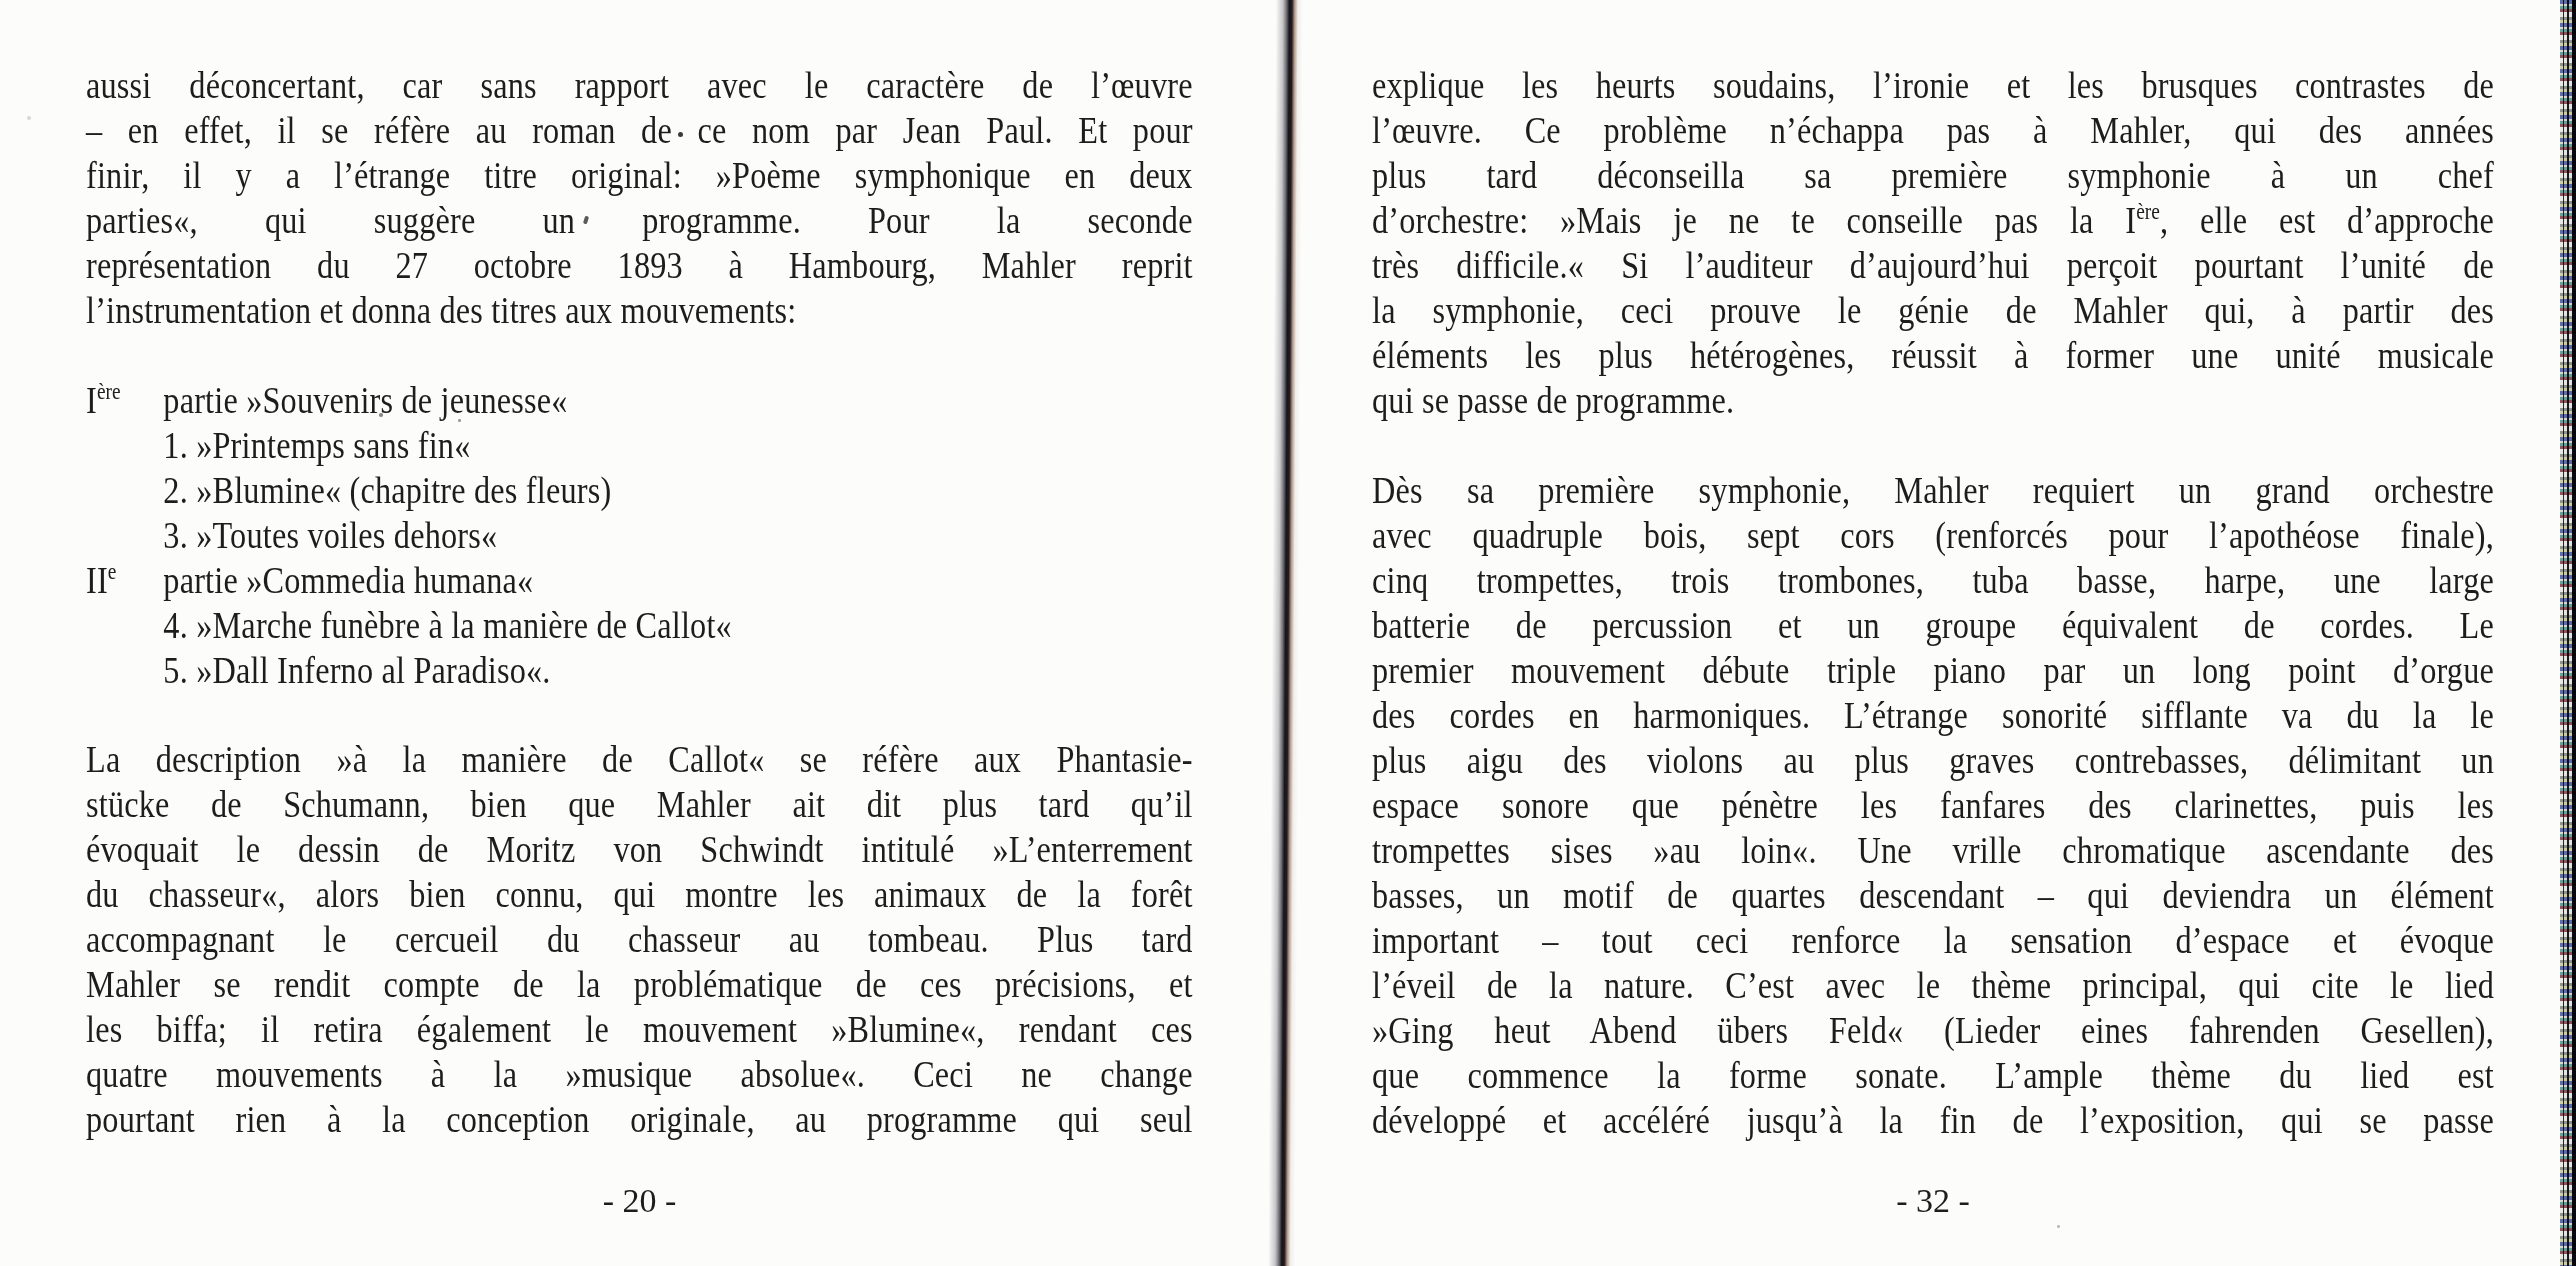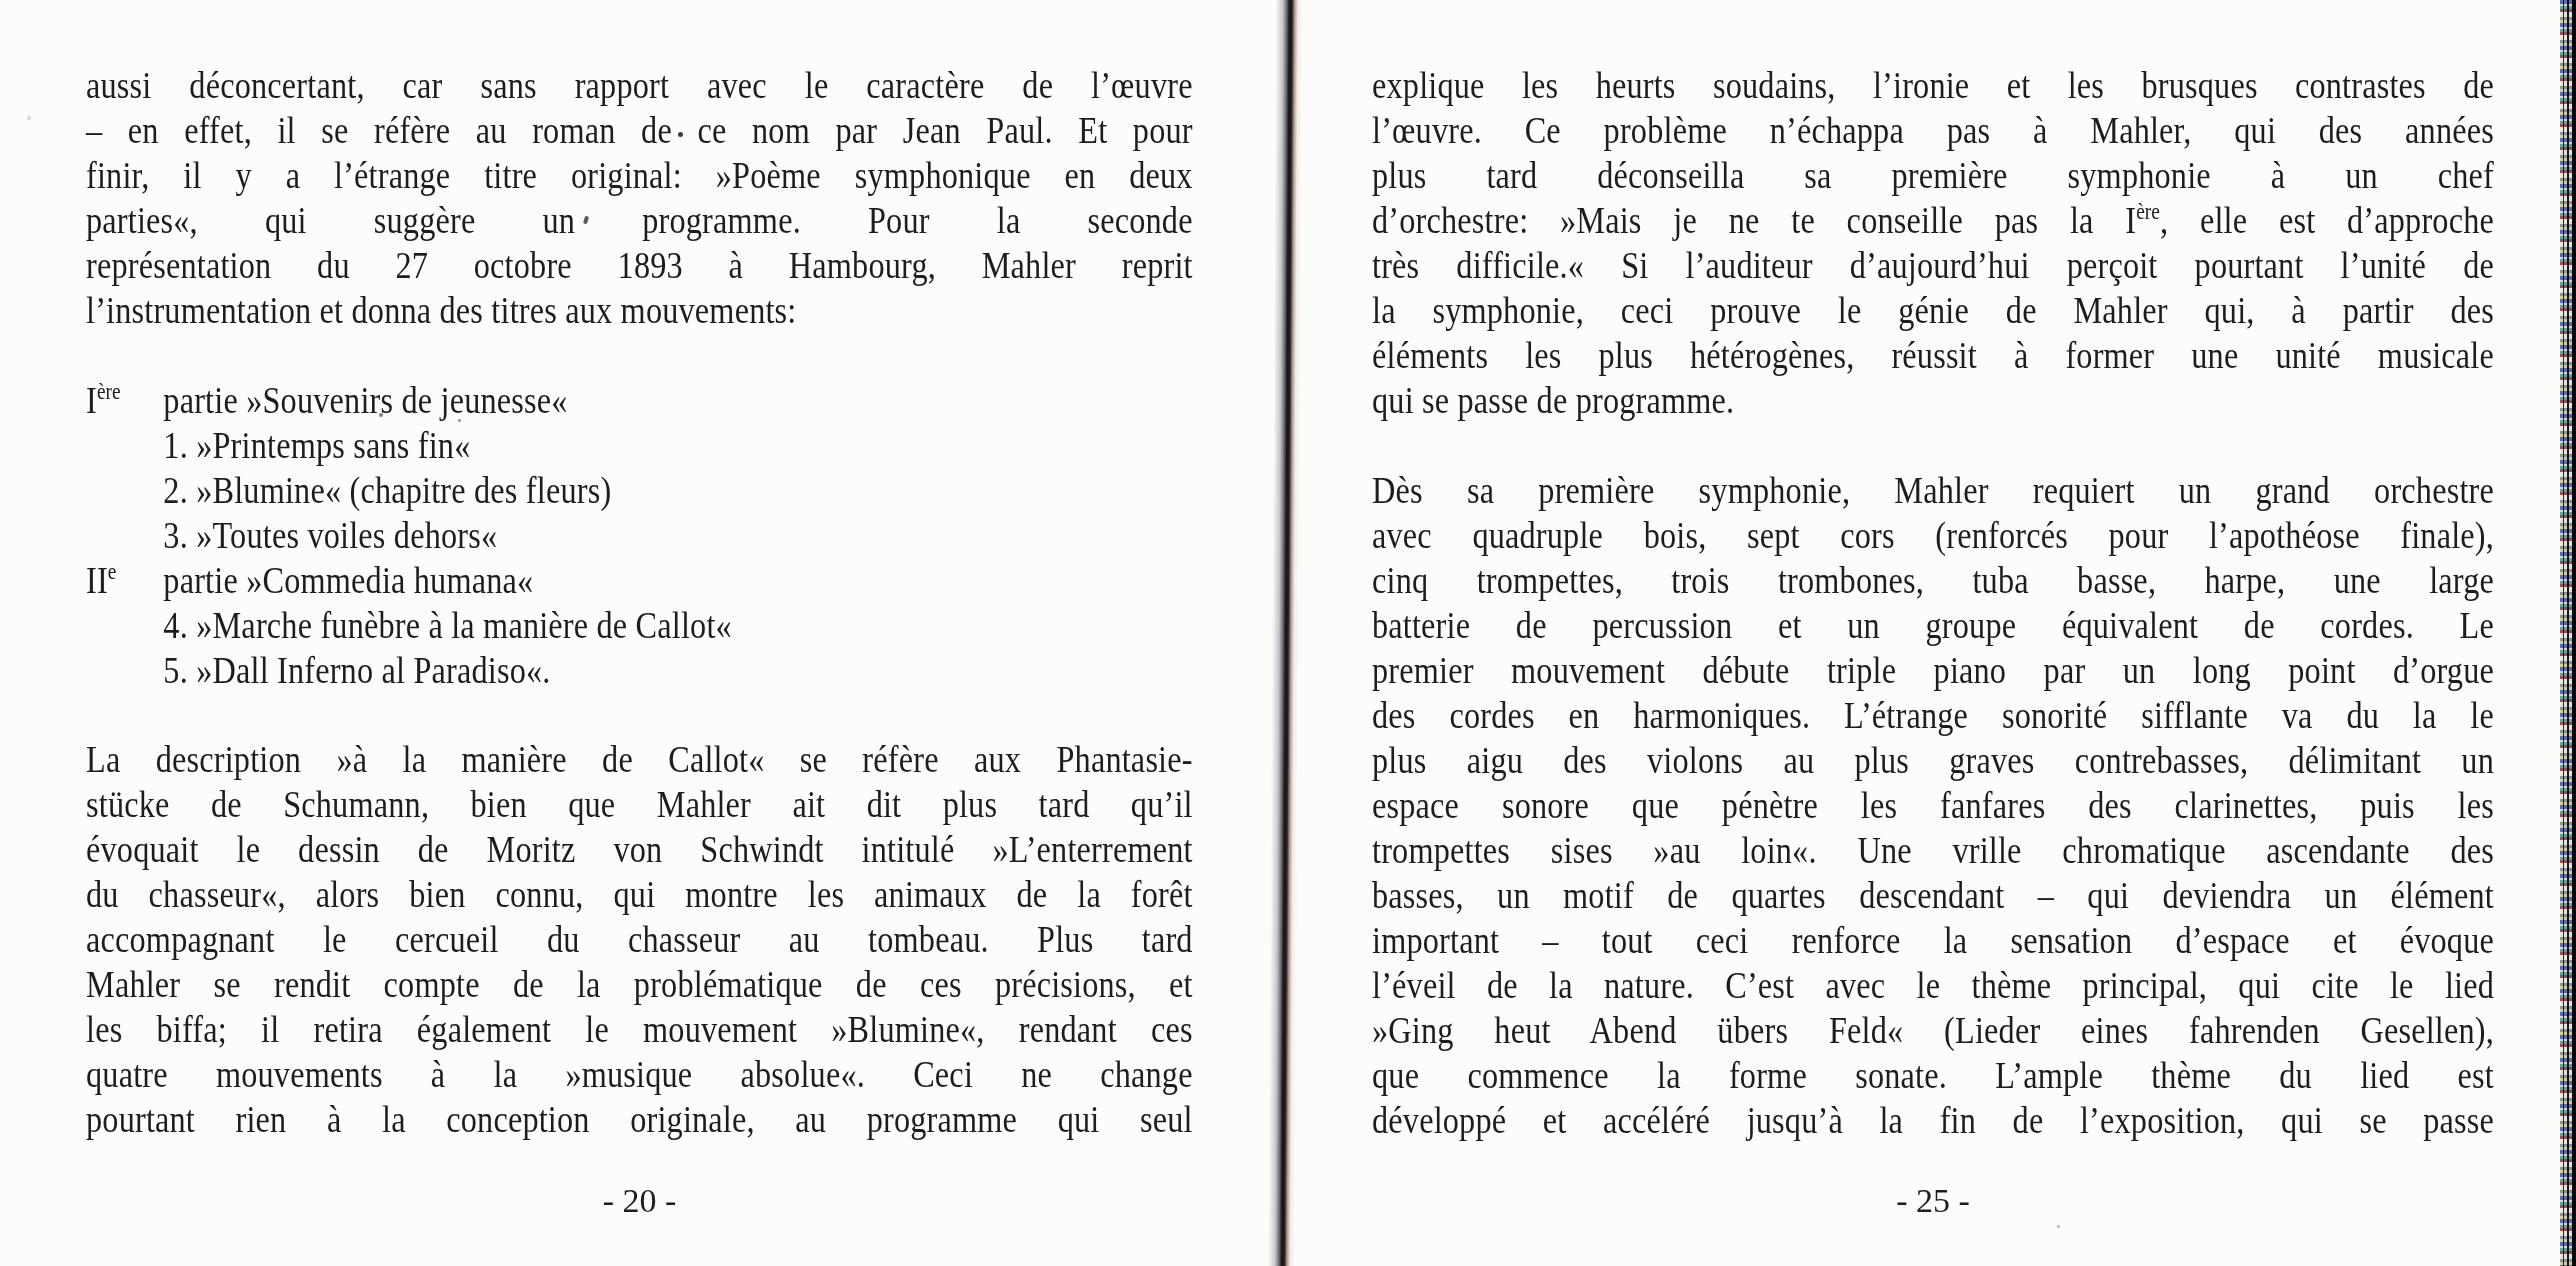--- a/index.html
+++ b/index.html
@@ -149,21 +149,21 @@
         <div class="line">basses, un motif de quartes descendant – qui deviendra un élément</div>
         <div class="line">important – tout ceci renforce la sensation d’espace et évoque</div>
         <div class="line">l’éveil de la nature. C’est avec le thème principal, qui cite le lied</div>
         <div class="line">»Ging heut Abend übers Feld« (Lieder eines fahrenden Gesellen),</div>
         <div class="line">que commence la forme sonate. L’ample thème du lied est</div>
         <div class="line">développé et accéléré jusqu’à la fin de l’exposition, qui se passe</div>
       </div>
   </div>
 
   <div class="page-number left">- 20 -</div>
-  <div class="page-number right">- 25 -</div>
+  <div class="page-number right">- 32 -</div>
 
   <div class="gutter"></div>
   <div class="edge-noise"></div>
   <div class="speck s1"></div>
   <div class="speck s2"></div>
   <div class="speck s3"></div>
   <div class="speck s4"></div>
   <div class="speck s5"></div>
   <div class="speck s6"></div>
 </div>

